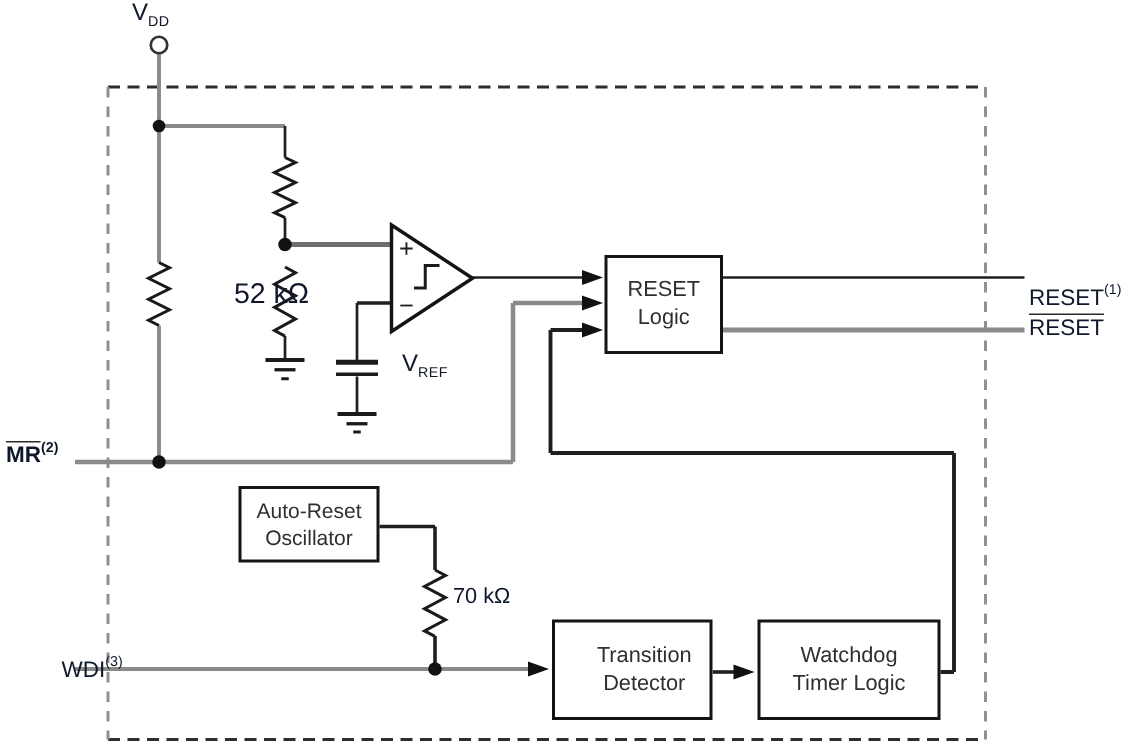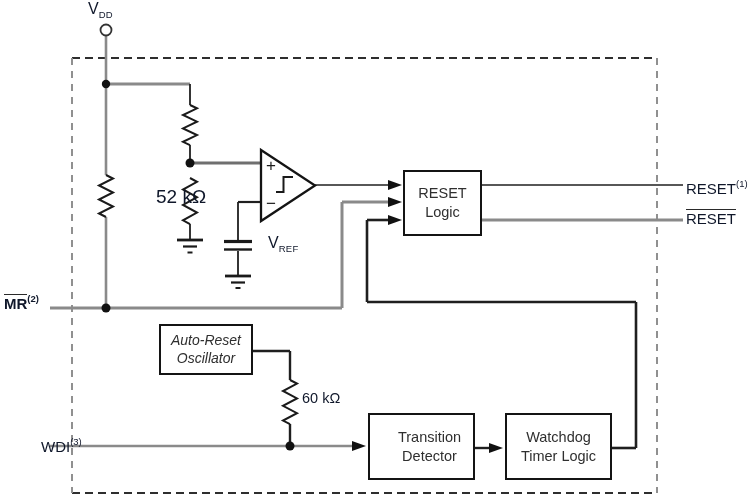--- a/index.html
+++ b/index.html
@@ -99,42 +99,42 @@
     <polygon points="388,197 402,202 388,207" fill="#111111"></polygon>
     <polygon points="388,215 402,220 388,225" fill="#111111"></polygon>
     <polygon points="352,441 366,446 352,451" fill="#111111"></polygon>
     <polygon points="489,443 503,448 489,453" fill="#111111"></polygon>
   </svg>
 
   <div class="box" style="left:403px;top:170px;width:79px;height:66px;">
     <div class="bl">RESET</div>
     <div class="bl">Logic</div>
   </div>
-  <div class="box box-sm" style="left:159px;top:324px;width:94px;height:51px;font-style:italic;">
+  <div class="box box-sm" style="left:159px;top:324px;width:94px;height:51px;">
     <div class="bl">Auto-Reset</div>
     <div class="bl">Oscillator</div>
   </div>
   <div class="box" style="left:368px;top:413px;width:107px;height:67px;padding-left:16px;">
     <div class="bl">Transition</div>
     <div class="bl">Detector</div>
   </div>
-  <div class="box" style="left:505px;top:413px;width:107px;height:67px;">
+  <div class="box" style="left:505px;top:413px;width:122px;height:67px;">
     <div class="bl">Watchdog</div>
     <div class="bl">Timer Logic</div>
   </div>
 
   <div class="lbl" style="left:88px;top:0px;"><span class="big">V</span><span class="sub">DD</span></div>
 
   <div class="lbl" style="left:4px;top:293px;font-weight:bold;"><span class="ovl">MR</span><span class="sup">(2)</span></div>
 
   <div class="lbl" style="left:4px;top:436px;margin-left:37px;"><span>WDI</span><span class="sup">(3)</span></div>
 
-  <div class="lbl" style="left:686px;top:178px;"><span>RESET</span><span class="sup">(1)</span></div>
+  <div class="lbl" style="left:686px;top:188px;"><span>RESET</span><span class="sup">(1)</span></div>
 
   <div class="lbl" style="left:686px;top:209px;"><span class="ovl">RESET</span></div>
 
   <div class="lbl" style="left:120px;top:186px;font-size:19px;margin-left:36px;">52 kΩ</div>
 
-  <div class="lbl" style="left:302px;top:390px;font-size:14.5px;">60 kΩ</div>
+  <div class="lbl" style="left:302px;top:390px;font-size:14.5px;">70 kΩ</div>
 
   <div class="lbl" style="left:268px;top:234px;"><span class="big">V</span><span class="sub">REF</span></div>
 
 </div>
 
 </body></html>

